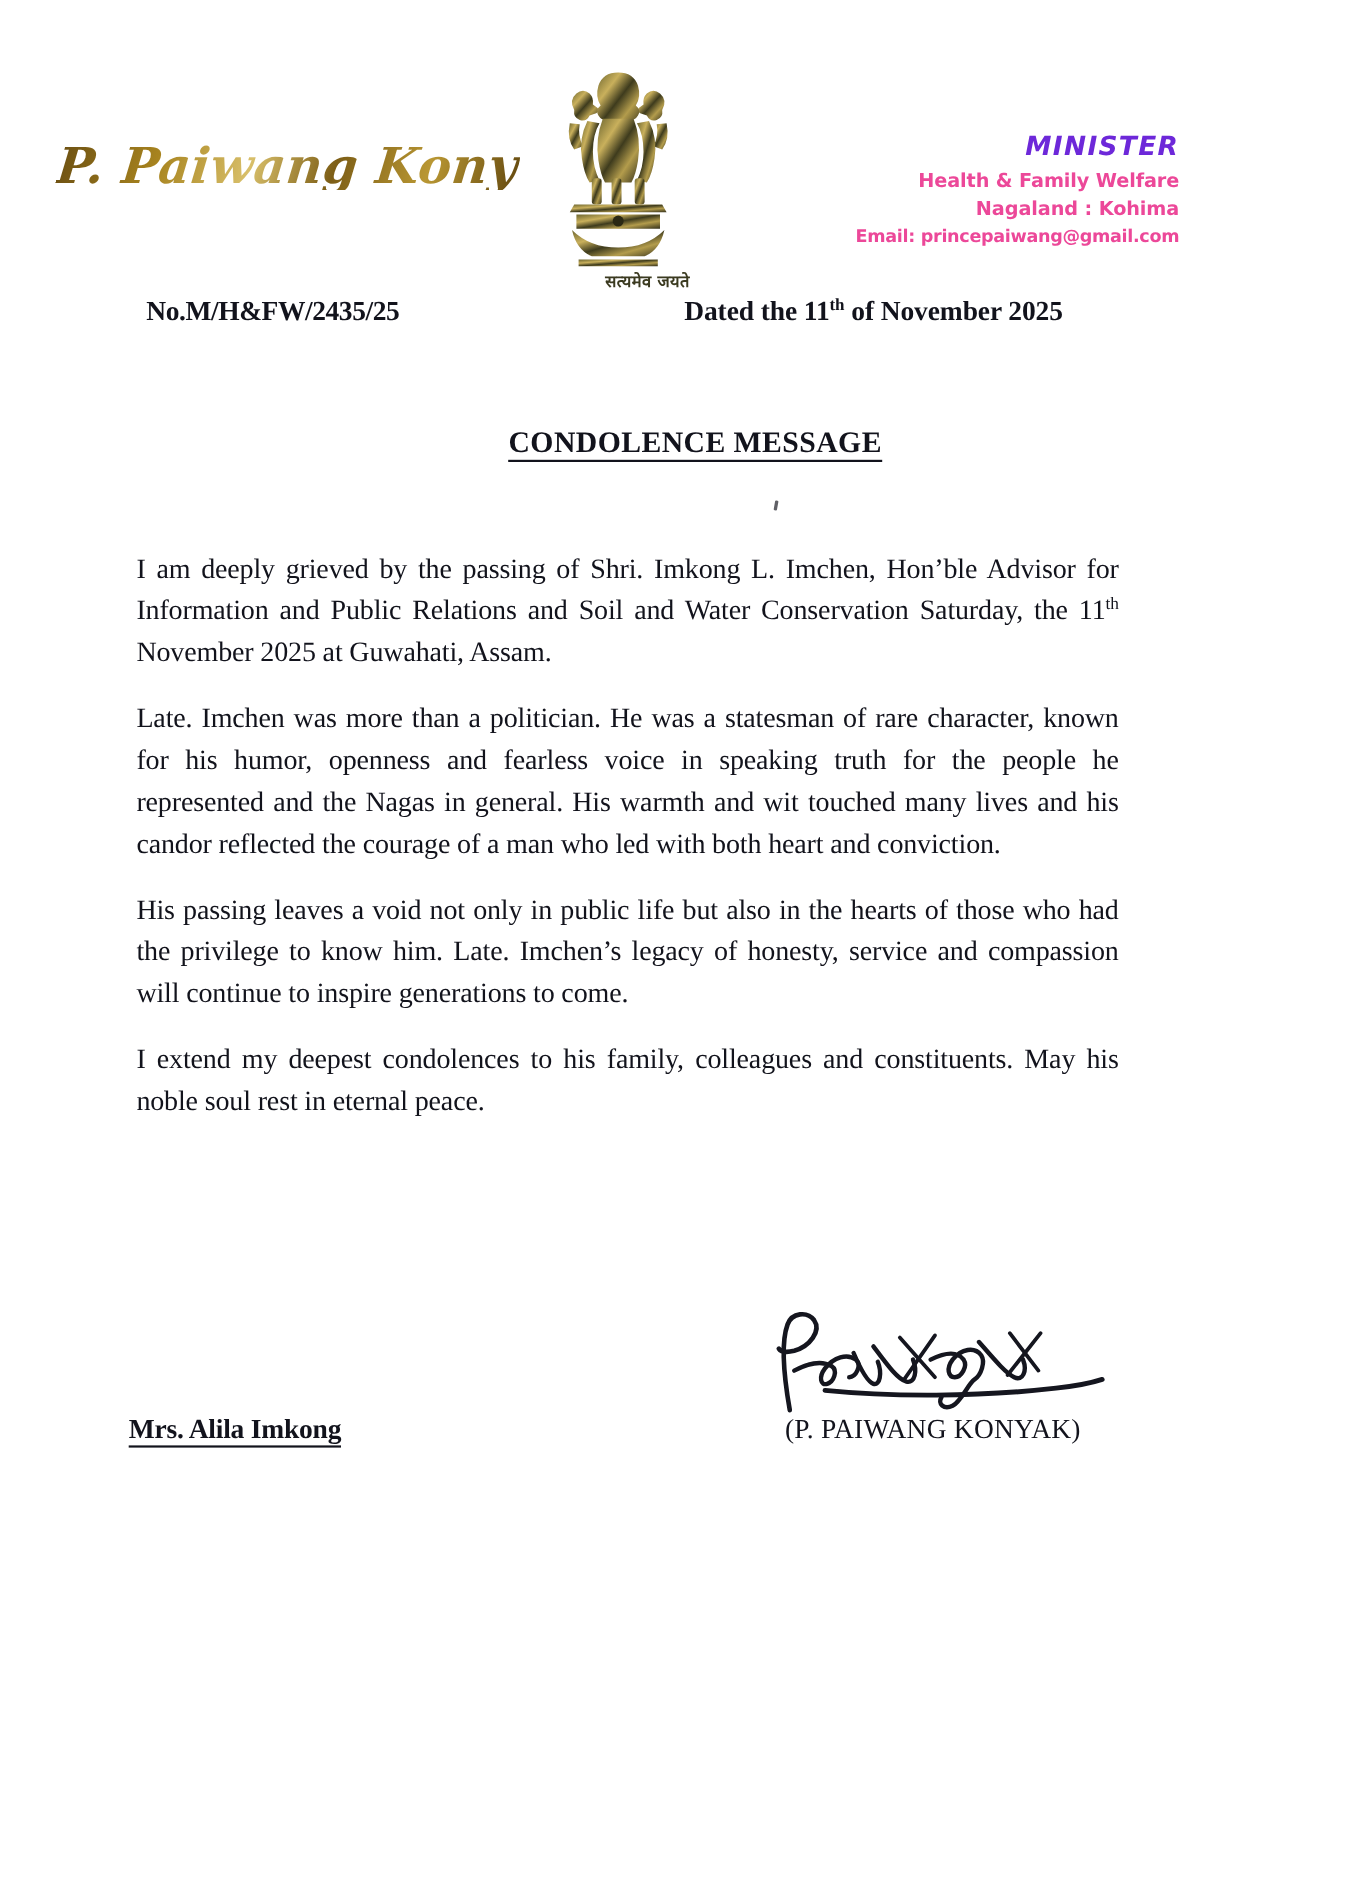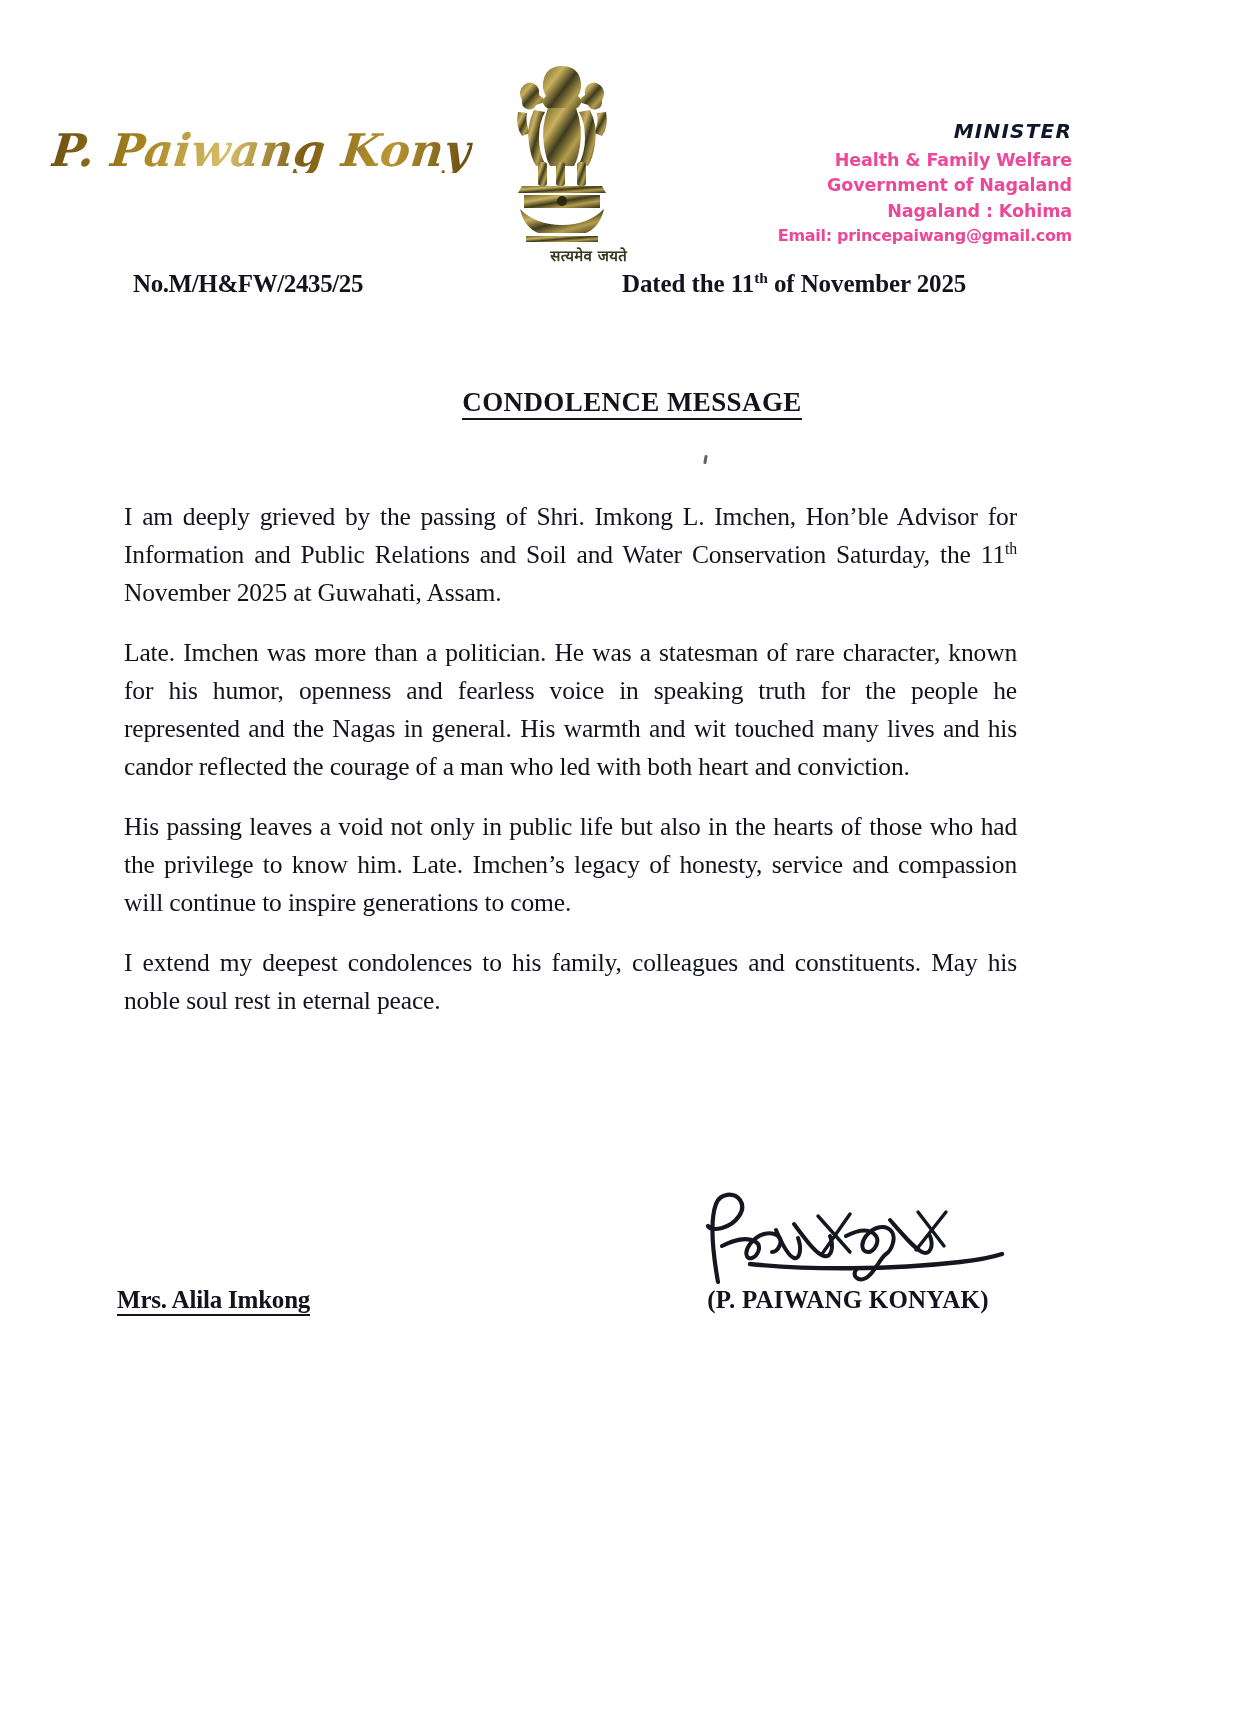--- a/index.html
+++ b/index.html
@@ -70,25 +70,25 @@
   .lh-right {
     position: absolute;
     right: 168px;
     top: 120px;
     width: 420px;
     text-align: right;
     font-family: "DejaVu Sans", "Liberation Sans", sans-serif;
   }
 
   .lh-minister {
-    font-size: 20px;
+    font-size: 24px;
     font-weight: 700;
     font-style: italic;
     letter-spacing: 1.2px;
-    color: #0f172a;
+    color: #6d28d9;
     line-height: 1.15;
     margin-bottom: 5px;
   }
 
   .lh-line {
     font-size: 17.5px;
     font-weight: 700;
     color: #ec4899;
     line-height: 1.45;
     letter-spacing: -0.1px;
@@ -195,21 +195,21 @@
     padding-bottom: 1px;
   }
 
   .sign-right {
     position: absolute;
     left: 676px;
     top: 1286px;
     width: 344px;
     text-align: center;
     font-size: 25px;
-    font-weight: 700;
+    font-weight: 400;
     letter-spacing: 0.2px;
     white-space: nowrap;
   }
 
   .signature-img {
     position: absolute;
     left: 690px;
     top: 1186px;
     width: 330px;
     height: 100px;
@@ -263,21 +263,20 @@
           <path d="M16 151 q16 16 42 16 q26 0 42 -16 q-4 18 -18 24 h-48 q-14 -6 -18 -24z"></path>
           <path d="M22 178 h72 v6 h-72z"></path>
         </g>
       </svg>
       <div class="emblem-motto">सत्यमेव जयते</div>
     </div>
 
     <div class="lh-right">
       <div class="lh-minister">MINISTER</div>
       <div class="lh-line">Health &amp; Family Welfare</div>
-      <div class="lh-line">Government of Nagaland</div>
       <div class="lh-line">Nagaland : Kohima</div>
       <div class="lh-line email">Email: princepaiwang@gmail.com</div>
     </div>
   </div>
 
   <div class="refrow">
     <div class="ref-no">No.M/H&amp;FW/2435/25</div>
     <div class="ref-date">
       <span>Dated the 11</span><sup class="ord">th</sup><span> of November 2025</span>
     </div>

